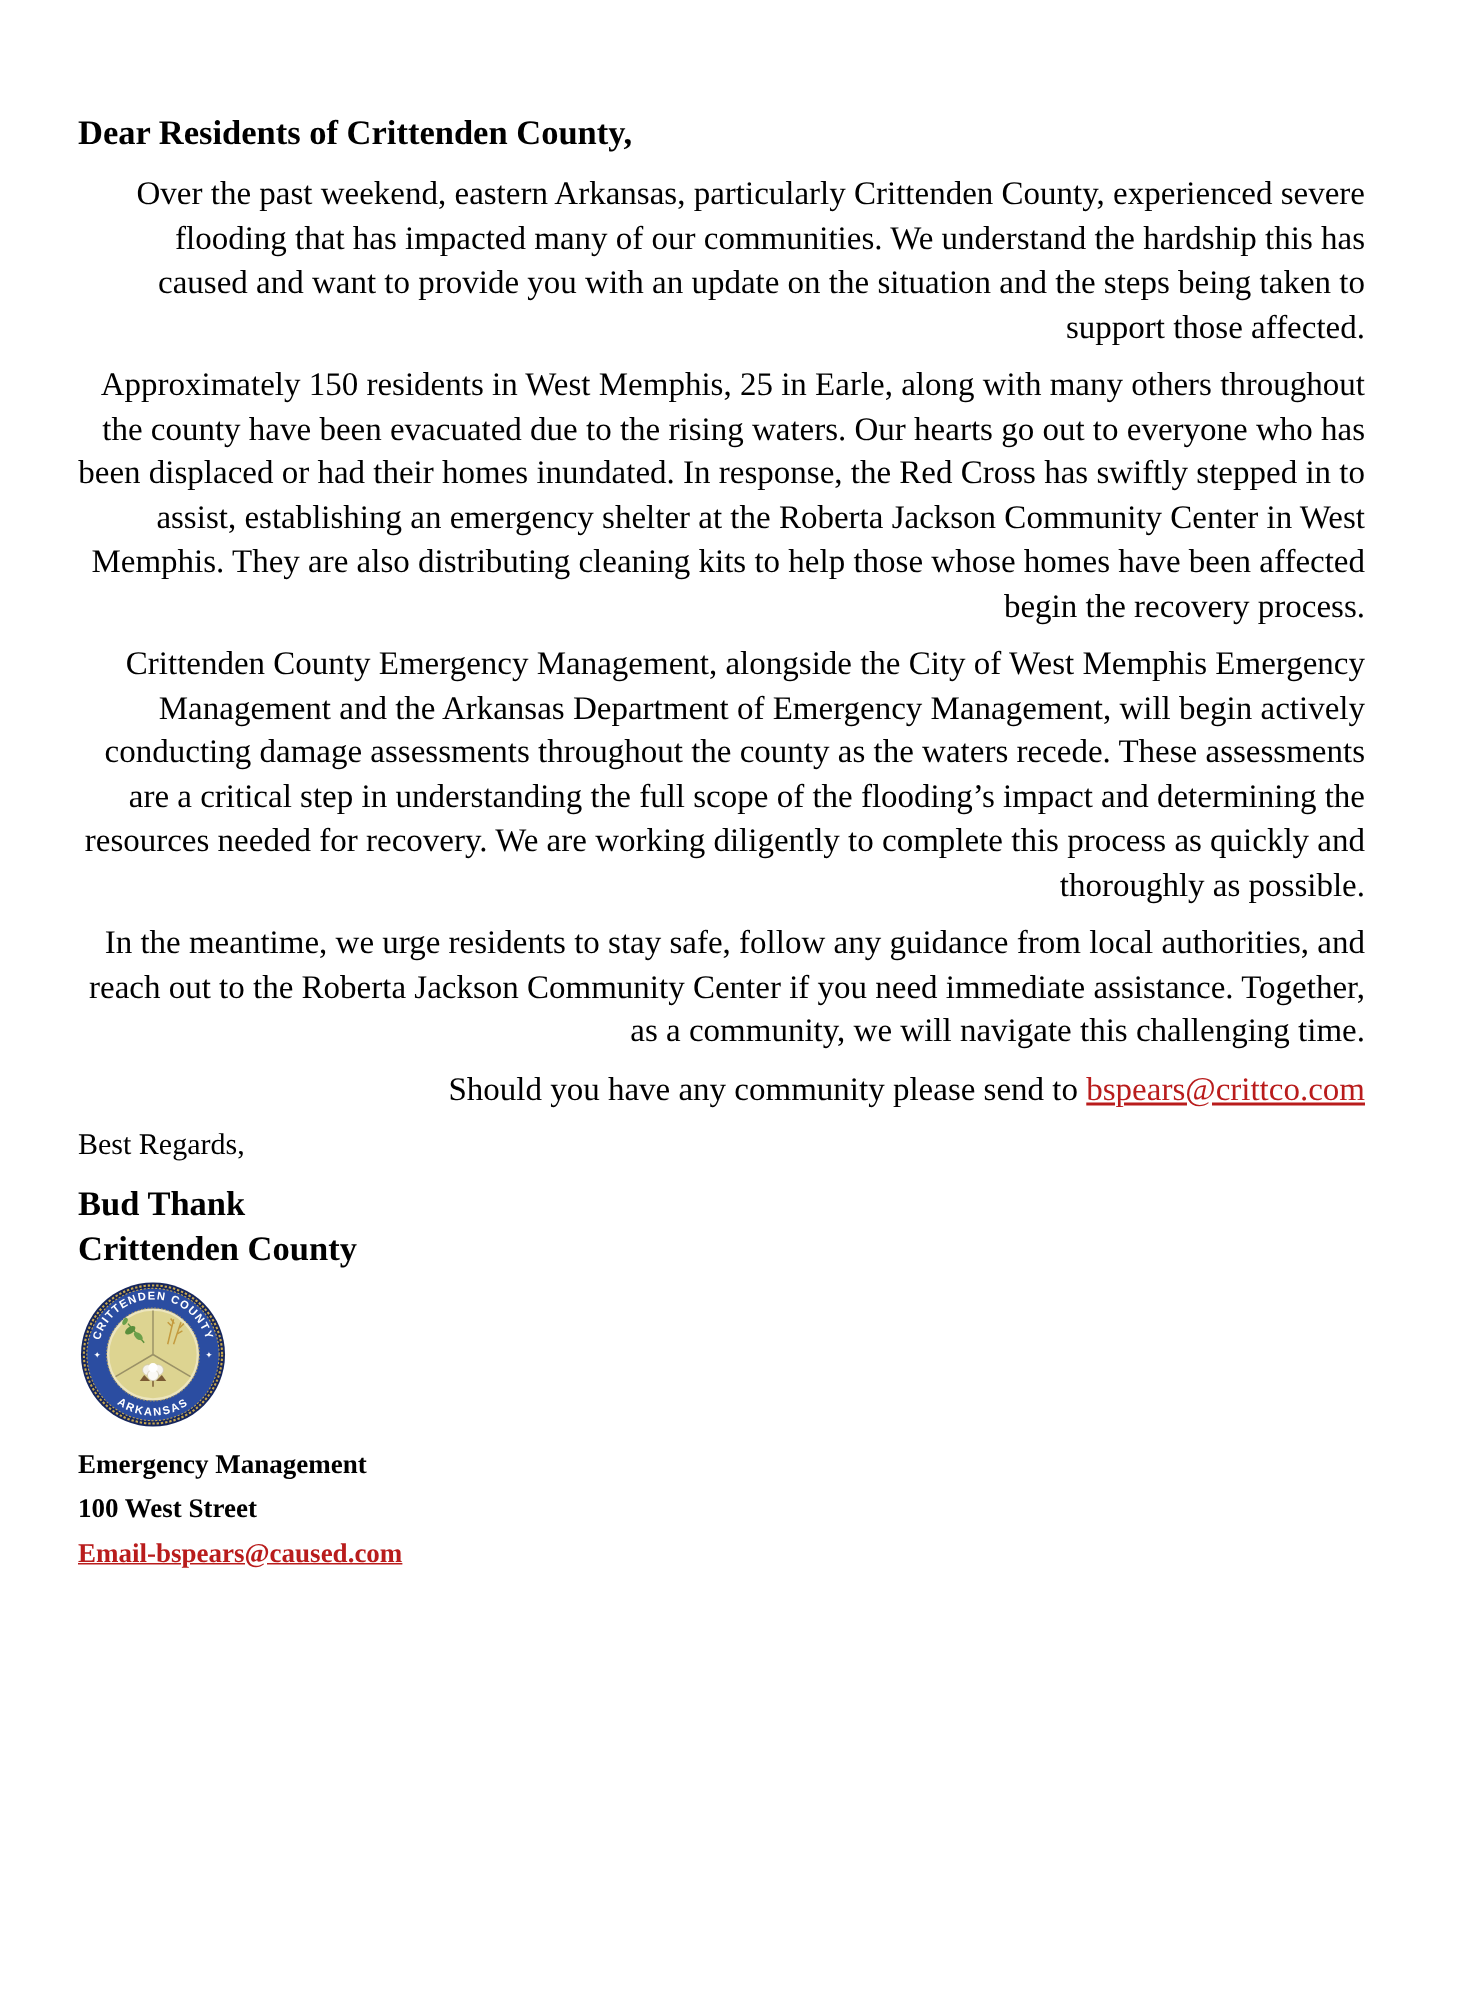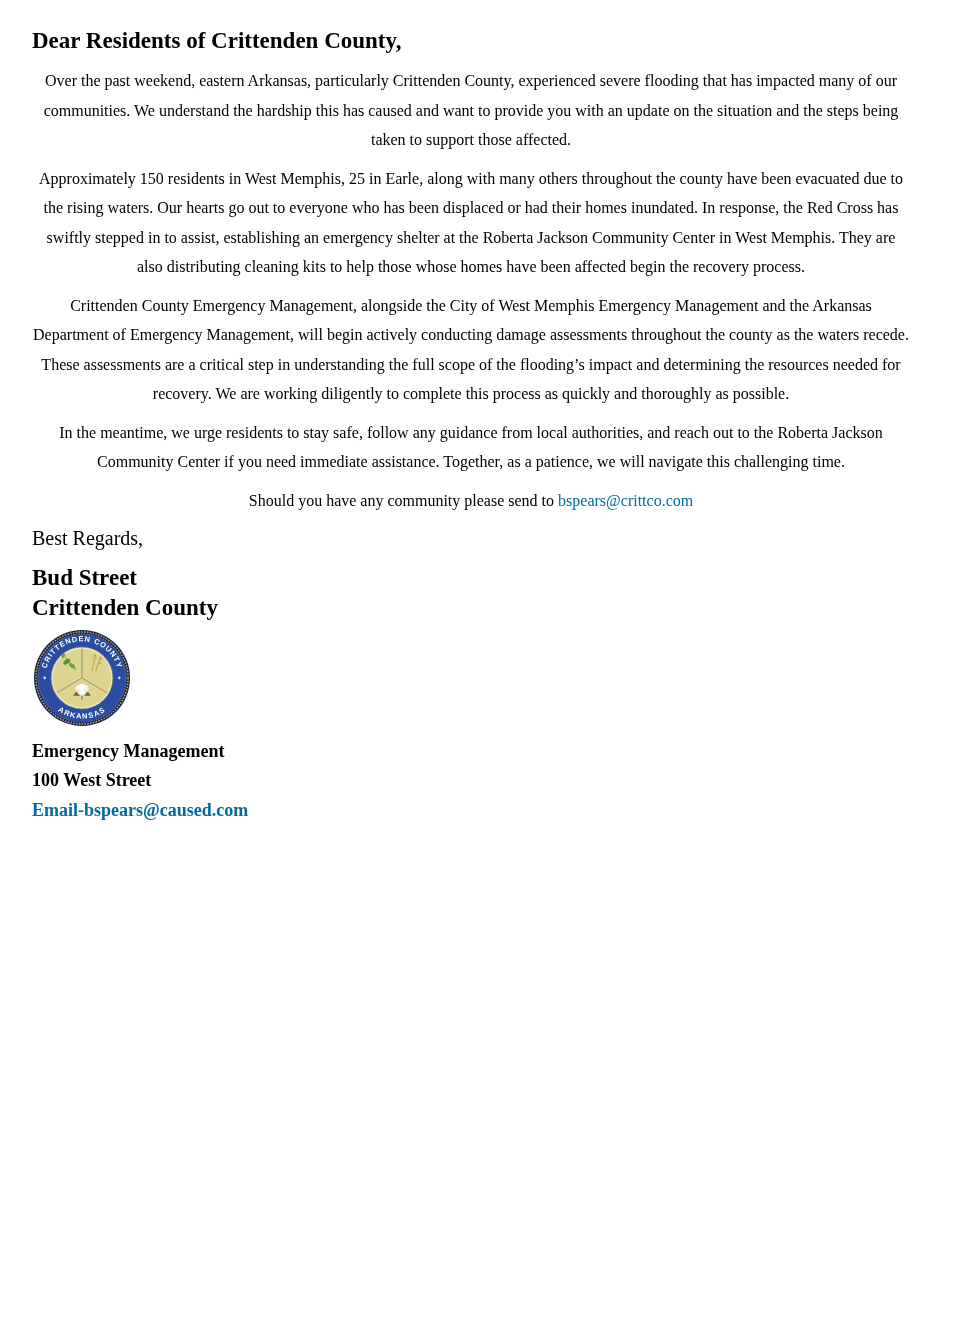--- a/index.html
+++ b/index.html
@@ -5,33 +5,34 @@
   html, body { margin: 0; padding: 0; background: #ffffff; }
   body {
     width: 980px; height: 1343px; overflow: hidden;
     font-family: "Liberation Serif", "DejaVu Serif", serif;
     color: #000000;
     -webkit-font-smoothing: antialiased;
   }
   .page {
     box-sizing: border-box;
     width: 980px; height: 1106px;
-    padding: 26px 70px 0 32px;
+    padding: 26px 70px 0 52px;
+    margin-top: 48px;
   }
   .salutation {
     font-size: 23px; font-weight: bold;
     margin: 0 0 10px 0; line-height: 30px;
   }
   p.body-para {
-    font-size: 16px; line-height: 29.5px;
+    font-size: 22px; line-height: 29.5px;
     margin: 0 0 9px 0;
-    text-align: center;
+    text-align: right;
   }
   a.email-link {
-    color: #0369a1; cursor: pointer;
+    color: #b91c1c; text-decoration: underline; cursor: pointer;
   }
   .closing { font-size: 20px; line-height: 29.5px; margin: 0 0 9px 0; }
   .signature {
     font-size: 23px; font-weight: bold; line-height: 30px;
     margin: 0 0 6px 0;
   }
   .seal-wrap { margin: 2px 0 10px 0; width: 100px; height: 98px; }
   .footer-block {
     font-size: 18px; font-weight: bold; line-height: 29.5px;
   }
@@ -40,28 +41,28 @@
 </head>
 <body>
 
 <div class="page">
 
   <p class="salutation">Dear Residents of Crittenden County,</p>
 
   <p class="body-para">Over the past weekend, eastern Arkansas, particularly Crittenden County, experienced severe flooding that has impacted many of our communities. We understand the hardship this has caused and want to provide you with an update on the situation and the steps being taken to support those affected.</p>
   <p class="body-para">Approximately 150 residents in West Memphis, 25 in Earle, along with many others throughout the county have been evacuated due to the rising waters. Our hearts go out to everyone who has been displaced or had their homes inundated. In response, the Red Cross has swiftly stepped in to assist, establishing an emergency shelter at the Roberta Jackson Community Center in West Memphis. They are also distributing cleaning kits to help those whose homes have been affected begin the recovery process.</p>
   <p class="body-para">Crittenden County Emergency Management, alongside the City of West Memphis Emergency Management and the Arkansas Department of Emergency Management, will begin actively conducting damage assessments throughout the county as the waters recede. These assessments are a critical step in understanding the full scope of the flooding’s impact and determining the resources needed for recovery. We are working diligently to complete this process as quickly and thoroughly as possible.</p>
-  <p class="body-para">In the meantime, we urge residents to stay safe, follow any guidance from local authorities, and reach out to the Roberta Jackson Community Center if you need immediate assistance. Together, as a patience, we will navigate this challenging time.</p>
+  <p class="body-para">In the meantime, we urge residents to stay safe, follow any guidance from local authorities, and reach out to the Roberta Jackson Community Center if you need immediate assistance. Together, as a community, we will navigate this challenging time.</p>
 
   <p class="body-para"><span>Should you have any community please send to </span><a class="email-link">bspears@crittco.com</a></p>
 
   <p class="closing">Best Regards,</p>
 
   <div class="signature">
-    <div>Bud Street</div>
+    <div>Bud Thank</div>
     <div>Crittenden County</div>
   </div>
 
   <div class="seal-wrap">
     <svg viewBox="0 0 100 100" width="100" height="98">
 
       <circle cx="50" cy="50" r="49" fill="#16265c"></circle>
 
       <circle cx="50" cy="50" r="47" fill="none" stroke="#c9a94e" stroke-width="1.4" stroke-dasharray="1.6 1.3"></circle>
 

